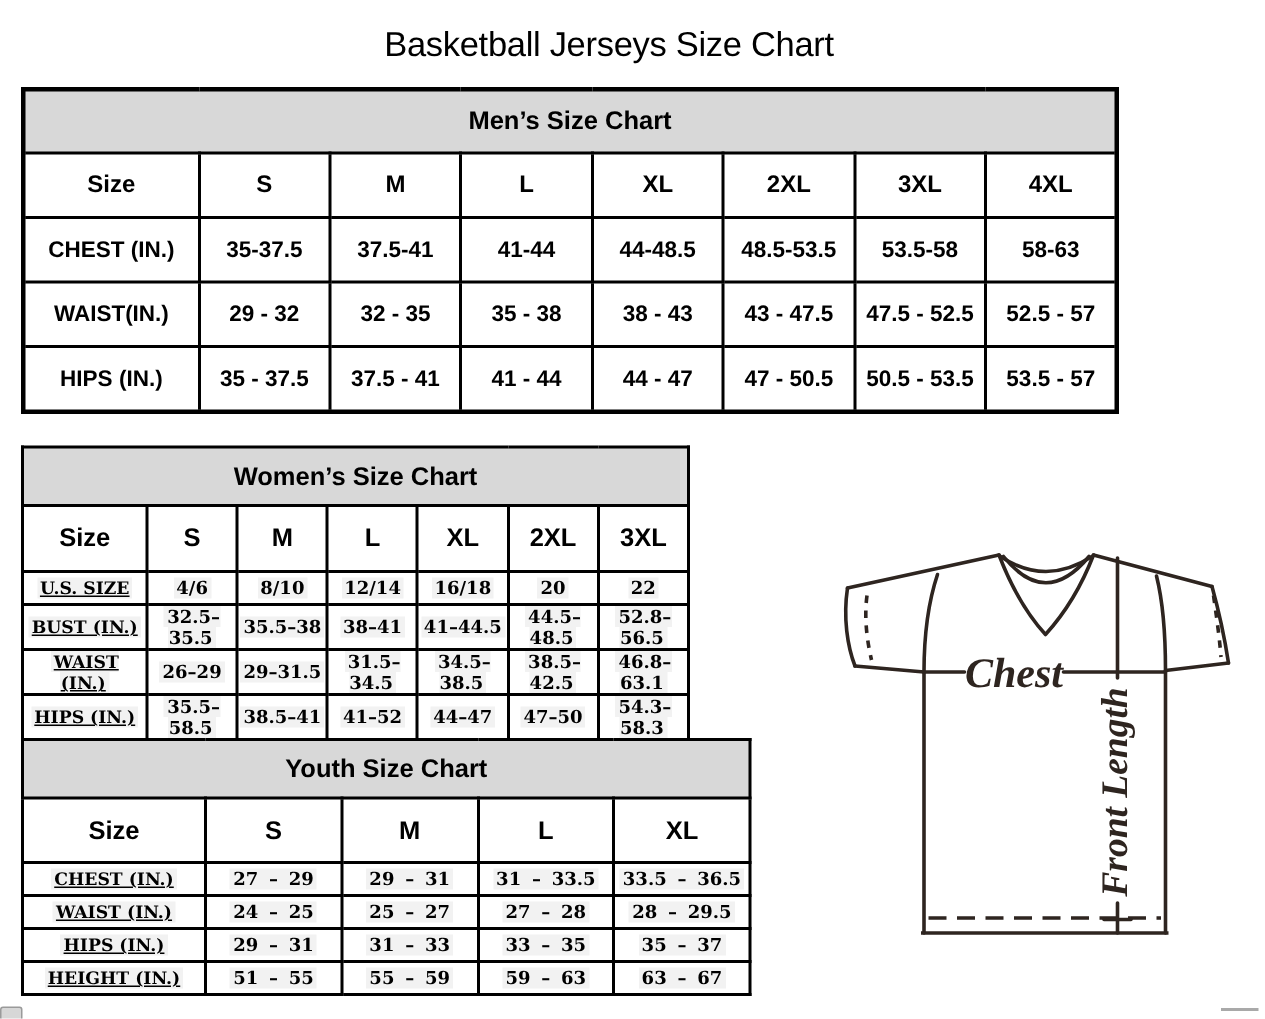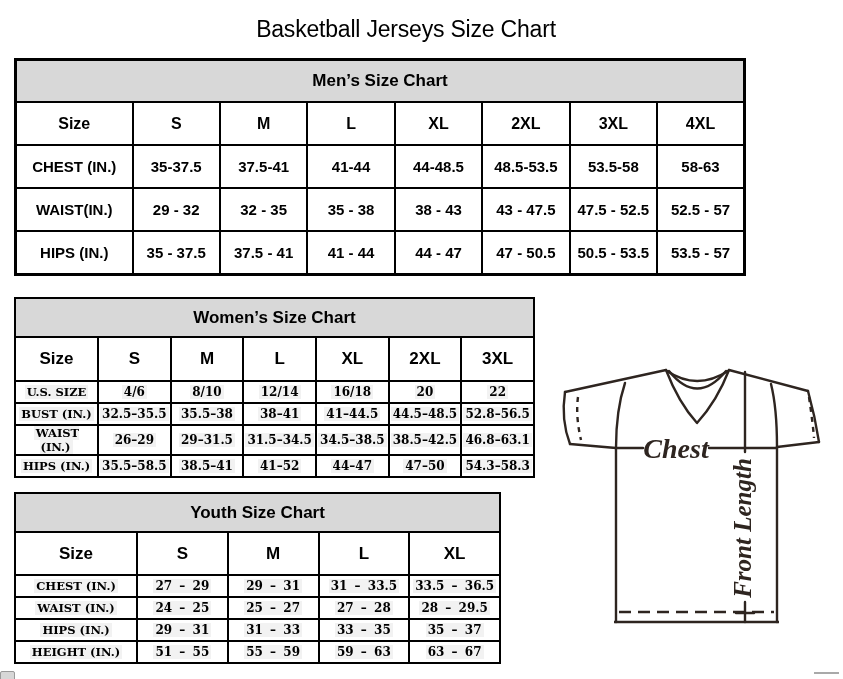--- a/index.html
+++ b/index.html
@@ -33,35 +33,35 @@
 
   
   #men-table{left:14px;top:58px;width:732px;border:3px solid var(--border);}
   #men-table col.label-col{width:117px;}
   #men-table .title-row th{height:40px;}
   #men-table .head-row th{height:41px;}
   #men-table .data-row th,#men-table .data-row td{height:41px;font-size:15px;}
   #men-table .row-label{font-size:14px;}
 
   
-  #women-table{left:14px;top:297px;width:521px;}
+  #women-table{left:14px;top:297px;width:446px;}
   #women-table col.label-col{width:83px;}
   #women-table .title-row th{height:37px;}
   #women-table .head-row th{height:42px;font-size:17px;}
   #youth-table{left:14px;top:492px;width:487px;}
   #youth-table col.label-col{width:122px;}
   #youth-table .title-row th{height:37px;}
   #youth-table .head-row th{height:41px;font-size:17px;}
 
   .cond .data-row th,.cond .data-row td{
     height:20px;
     font-family:"DejaVu Serif",serif;
     font-size:12px;
   }
-  .cond .data-row .row-label{font-size:11.5px;}
+  .cond .data-row .row-label{font-size:11.5px;text-decoration:underline;}
   .cond .data-row td{word-spacing:3px;}
   .cond .data-row span{background:#f2f2f2;padding:0 2px;}
 
   
   .jersey-svg{position:absolute;left:556px;top:360px;width:287px;height:312px;}
   .ln{stroke:var(--line);fill:none;stroke-width:2.4px;stroke-linejoin:round;}
   .lnr{stroke-linecap:round;}
   .dash5{stroke-dasharray:5 5;}
   .dash12{stroke-dasharray:12 7;}
   .diag-chest{font:italic 700 28px "Liberation Serif",serif;fill:var(--line);}

